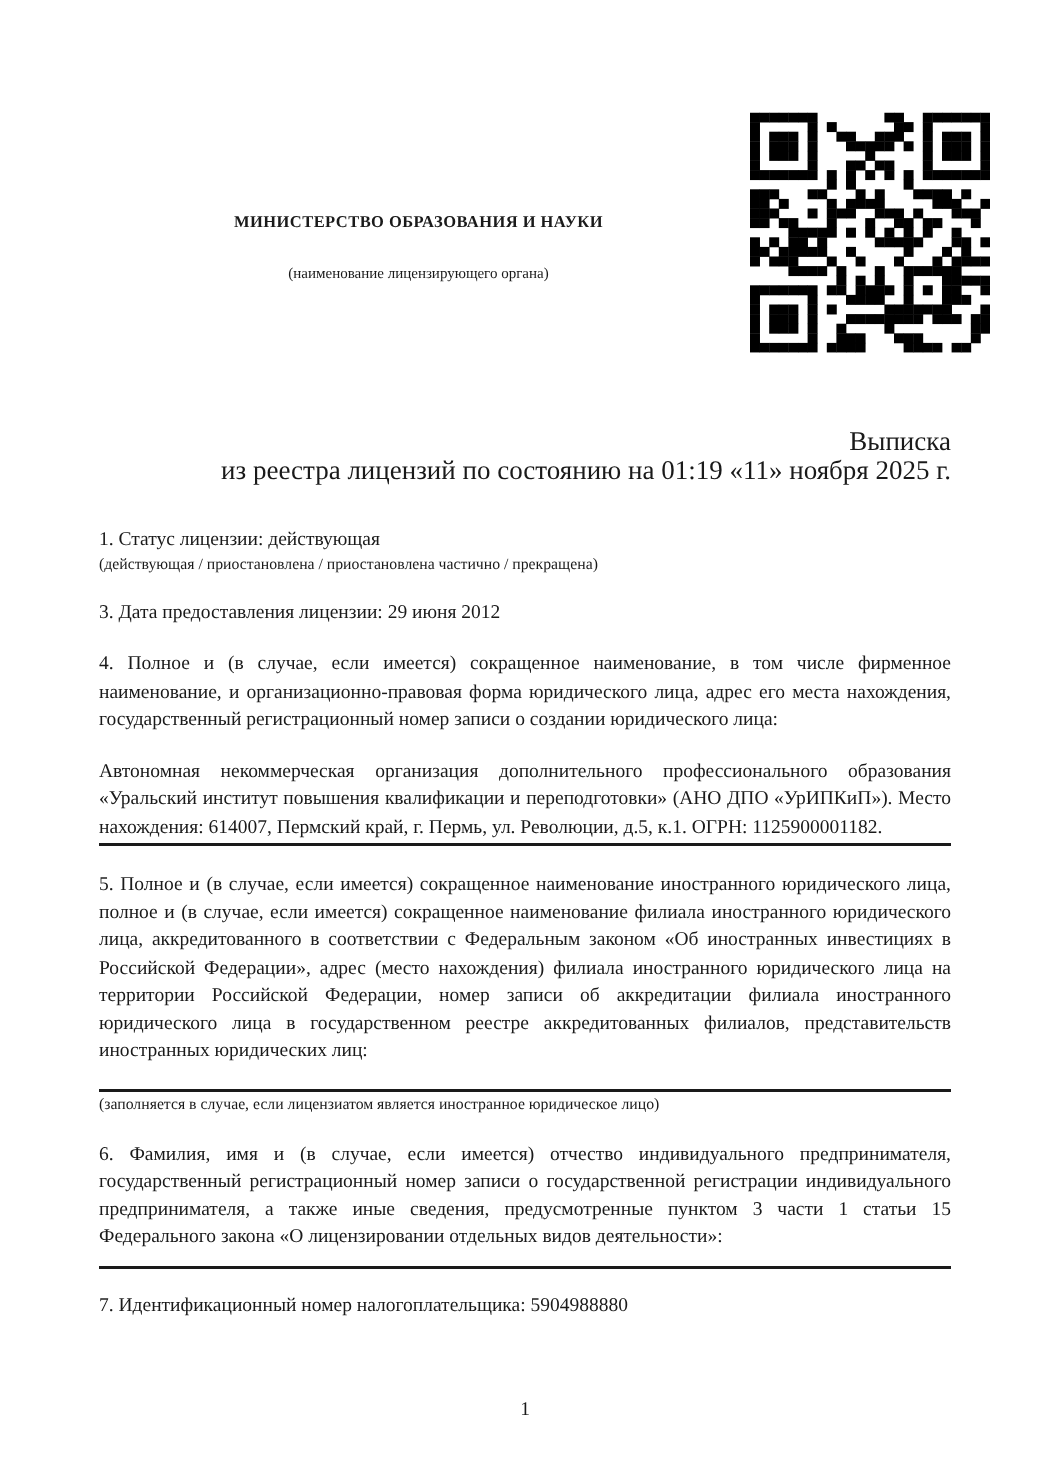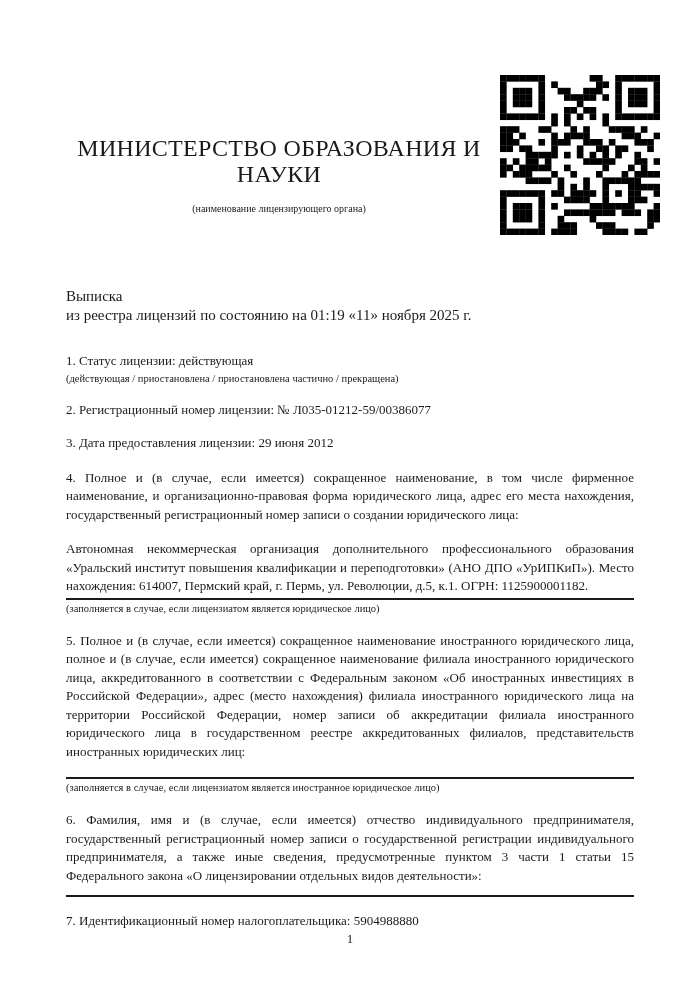--- a/index.html
+++ b/index.html
@@ -13,41 +13,41 @@
     box-sizing: border-box;
     padding: 0 66px;
     overflow: hidden;
   }
   .ministry {
     margin-top: 135px;
     width: 426px;
     text-align: center;
   }
   .ministry-line {
-    font-weight: normal;
-    font-size: 24px;
+    font-weight: bold;
+    font-size: 11px;
     line-height: 26px;
     letter-spacing: 0.3px;
   }
   .ministry-caption {
     margin-top: 16px;
     font-size: 10px;
     line-height: 12px;
   }
   .qr {
     position: absolute;
     top: 75px;
     right: 40px;
     width: 160px;
     height: 160px;
   }
   .doc-title {
-    margin-top: 72px;
-    text-align: left;
-    font-size: 15px;
+    margin-top: 96px;
+    text-align: right;
+    font-size: 18px;
     line-height: 18.5px;
   }
   .item { margin-top: 15px; font-size: 13px; line-height: 18.5px; }
   .item.first { margin-top: 28px; }
   .item-para { text-align: justify; margin-top: 16px; }
   .sub-caption {
     font-size: 10.5px;
     line-height: 14px;
     margin-top: 1px;
   }
@@ -390,33 +390,29 @@
   <div class="doc-title">
     <div>Выписка</div>
     <div>из реестра лицензий по состоянию на 01:19 «11» ноября 2025 г.</div>
   </div>
 
   <div class="item first">
     <div>1. Статус лицензии: действующая</div>
     <div class="sub-caption">(действующая / приостановлена / приостановлена частично / прекращена)</div>
   </div>
 
-  <div class="item">
-    <div>2. Регистрационный номер лицензии: № Л035-01212-59/00386077</div>
-  </div>
 
   <div class="item">
     <div>3. Дата предоставления лицензии: 29 июня 2012</div>
   </div>
 
   <div class="item">
     <div class="item-para">4. Полное и (в случае, если имеется) сокращенное наименование, в том числе фирменное наименование, и организационно-правовая форма юридического лица, адрес его места нахождения, государственный регистрационный номер записи о создании юридического лица:</div>
     <div class="item-para">Автономная некоммерческая организация дополнительного профессионального образования «Уральский институт повышения квалификации и переподготовки» (АНО ДПО «УрИПКиП»). Место нахождения: 614007, Пермский край, г. Пермь, ул. Революции, д.5, к.1. ОГРН: 1125900001182.</div>
     <hr class="fill-rule">
-    <div class="sub-caption">(заполняется в случае, если лицензиатом является юридическое лицо)</div>
   </div>
 
   <div class="item">
     <div class="item-para">5. Полное и (в случае, если имеется) сокращенное наименование иностранного юридического лица, полное и (в случае, если имеется) сокращенное наименование филиала иностранного юридического лица, аккредитованного в соответствии с Федеральным законом «Об иностранных инвестициях в Российской Федерации», адрес (место нахождения) филиала иностранного юридического лица на территории Российской Федерации, номер записи об аккредитации филиала иностранного юридического лица в государственном реестре аккредитованных филиалов, представительств иностранных юридических лиц:</div>
     <div class="blank-line"></div>
     <hr class="fill-rule">
     <div class="sub-caption">(заполняется в случае, если лицензиатом является иностранное юридическое лицо)</div>
   </div>
 
   <div class="item">

